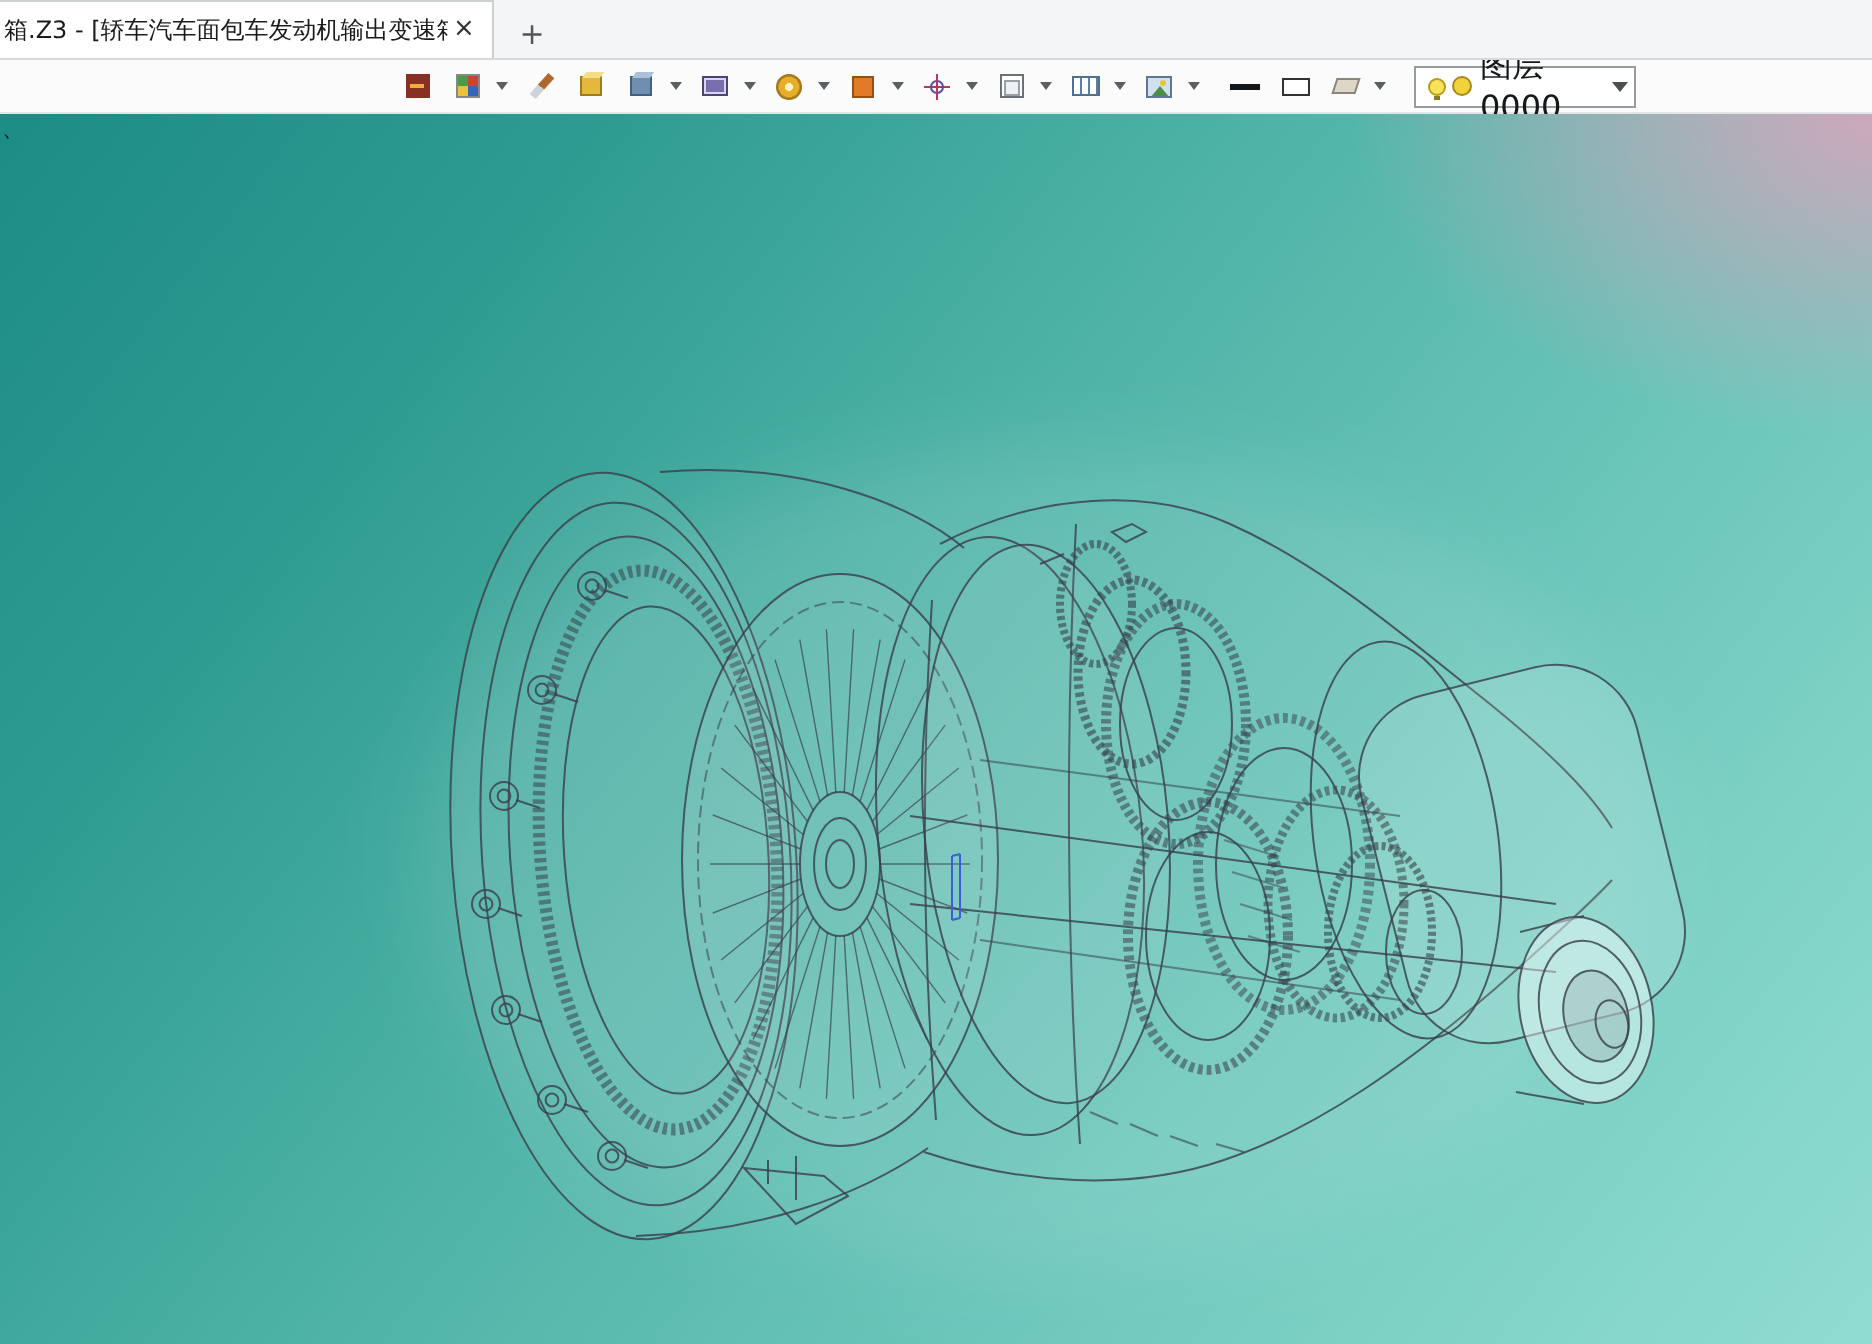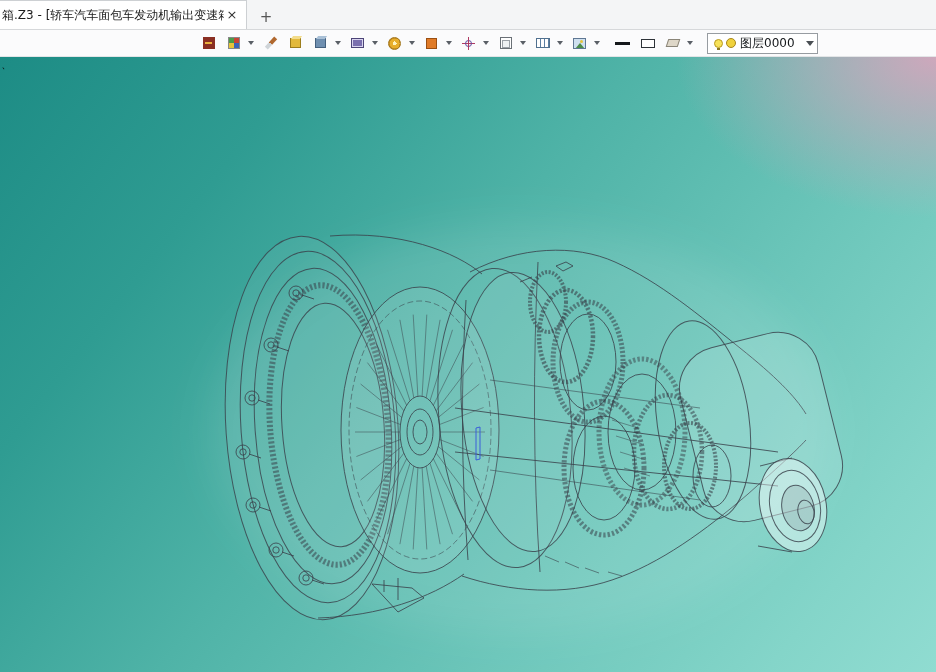--- a/index.html
+++ b/index.html
@@ -44,21 +44,21 @@
   .ic-image:before{content:"";position:absolute;left:1px;bottom:-1px;border-left:5px solid transparent;border-right:5px solid transparent;border-bottom:6px solid #4d8c4a}
   .ic-image:after{content:"";position:absolute;right:2px;top:1px;width:3px;height:3px;border-radius:50%;background:#e7c43a}
   .ic-line{width:15px;height:3px;background:#15181b}
   .ic-rect{width:14px;height:9px;background:#fff;border:1px solid #2e3338}
   .ic-eraser{width:12px;height:8px;background:#ded7c8;border:1px solid #8a8578;transform:skewX(-18deg)}
 
   .layer-box{display:flex;align-items:center;height:21px;border:1px solid #979ca1;background:#fff;margin-left:8px;padding:0 3px;cursor:pointer}
   .ic-bulb{width:9px;height:9px;border-radius:50%;background:#f7e259;border:1px solid #b99a1f;position:relative;margin:0 3px}
   .ic-bulb:after{content:"";position:absolute;left:2px;top:8px;width:3px;height:2px;background:#8c7a22}
   .ic-swatch{width:10px;height:10px;border-radius:50%;background:#f0d23c;border:1px solid #a8871c;margin-right:4px}
-  .layer-text{font-size:12px;color:#15181b;width:62px}
+  .layer-text{font-size:16px;color:#15181b;width:62px}
   .layer-dd{width:0;height:0;border-left:4px solid transparent;border-right:4px solid transparent;border-top:5px solid #4a4f54;margin-left:4px}
 
   
   .viewport{position:relative;width:936px;height:615px;
     background:
       radial-gradient(420px 260px at 100% 0%, rgba(214,165,188,.92) 0%, rgba(214,165,188,0) 62%),
       linear-gradient(128deg,#1d8c85 0%,#2f9c92 22%,#4fb3a7 45%,#6cc6ba 68%,#84d5c9 88%,#90dcd1 100%);}
   .corner-mark{position:absolute;left:1px;top:0;font-size:11px;color:#0b0b0b}
   svg.model{position:absolute;left:0;top:0}
   .wire{stroke:#39414a;fill:none;stroke-width:1;stroke-opacity:.82}

